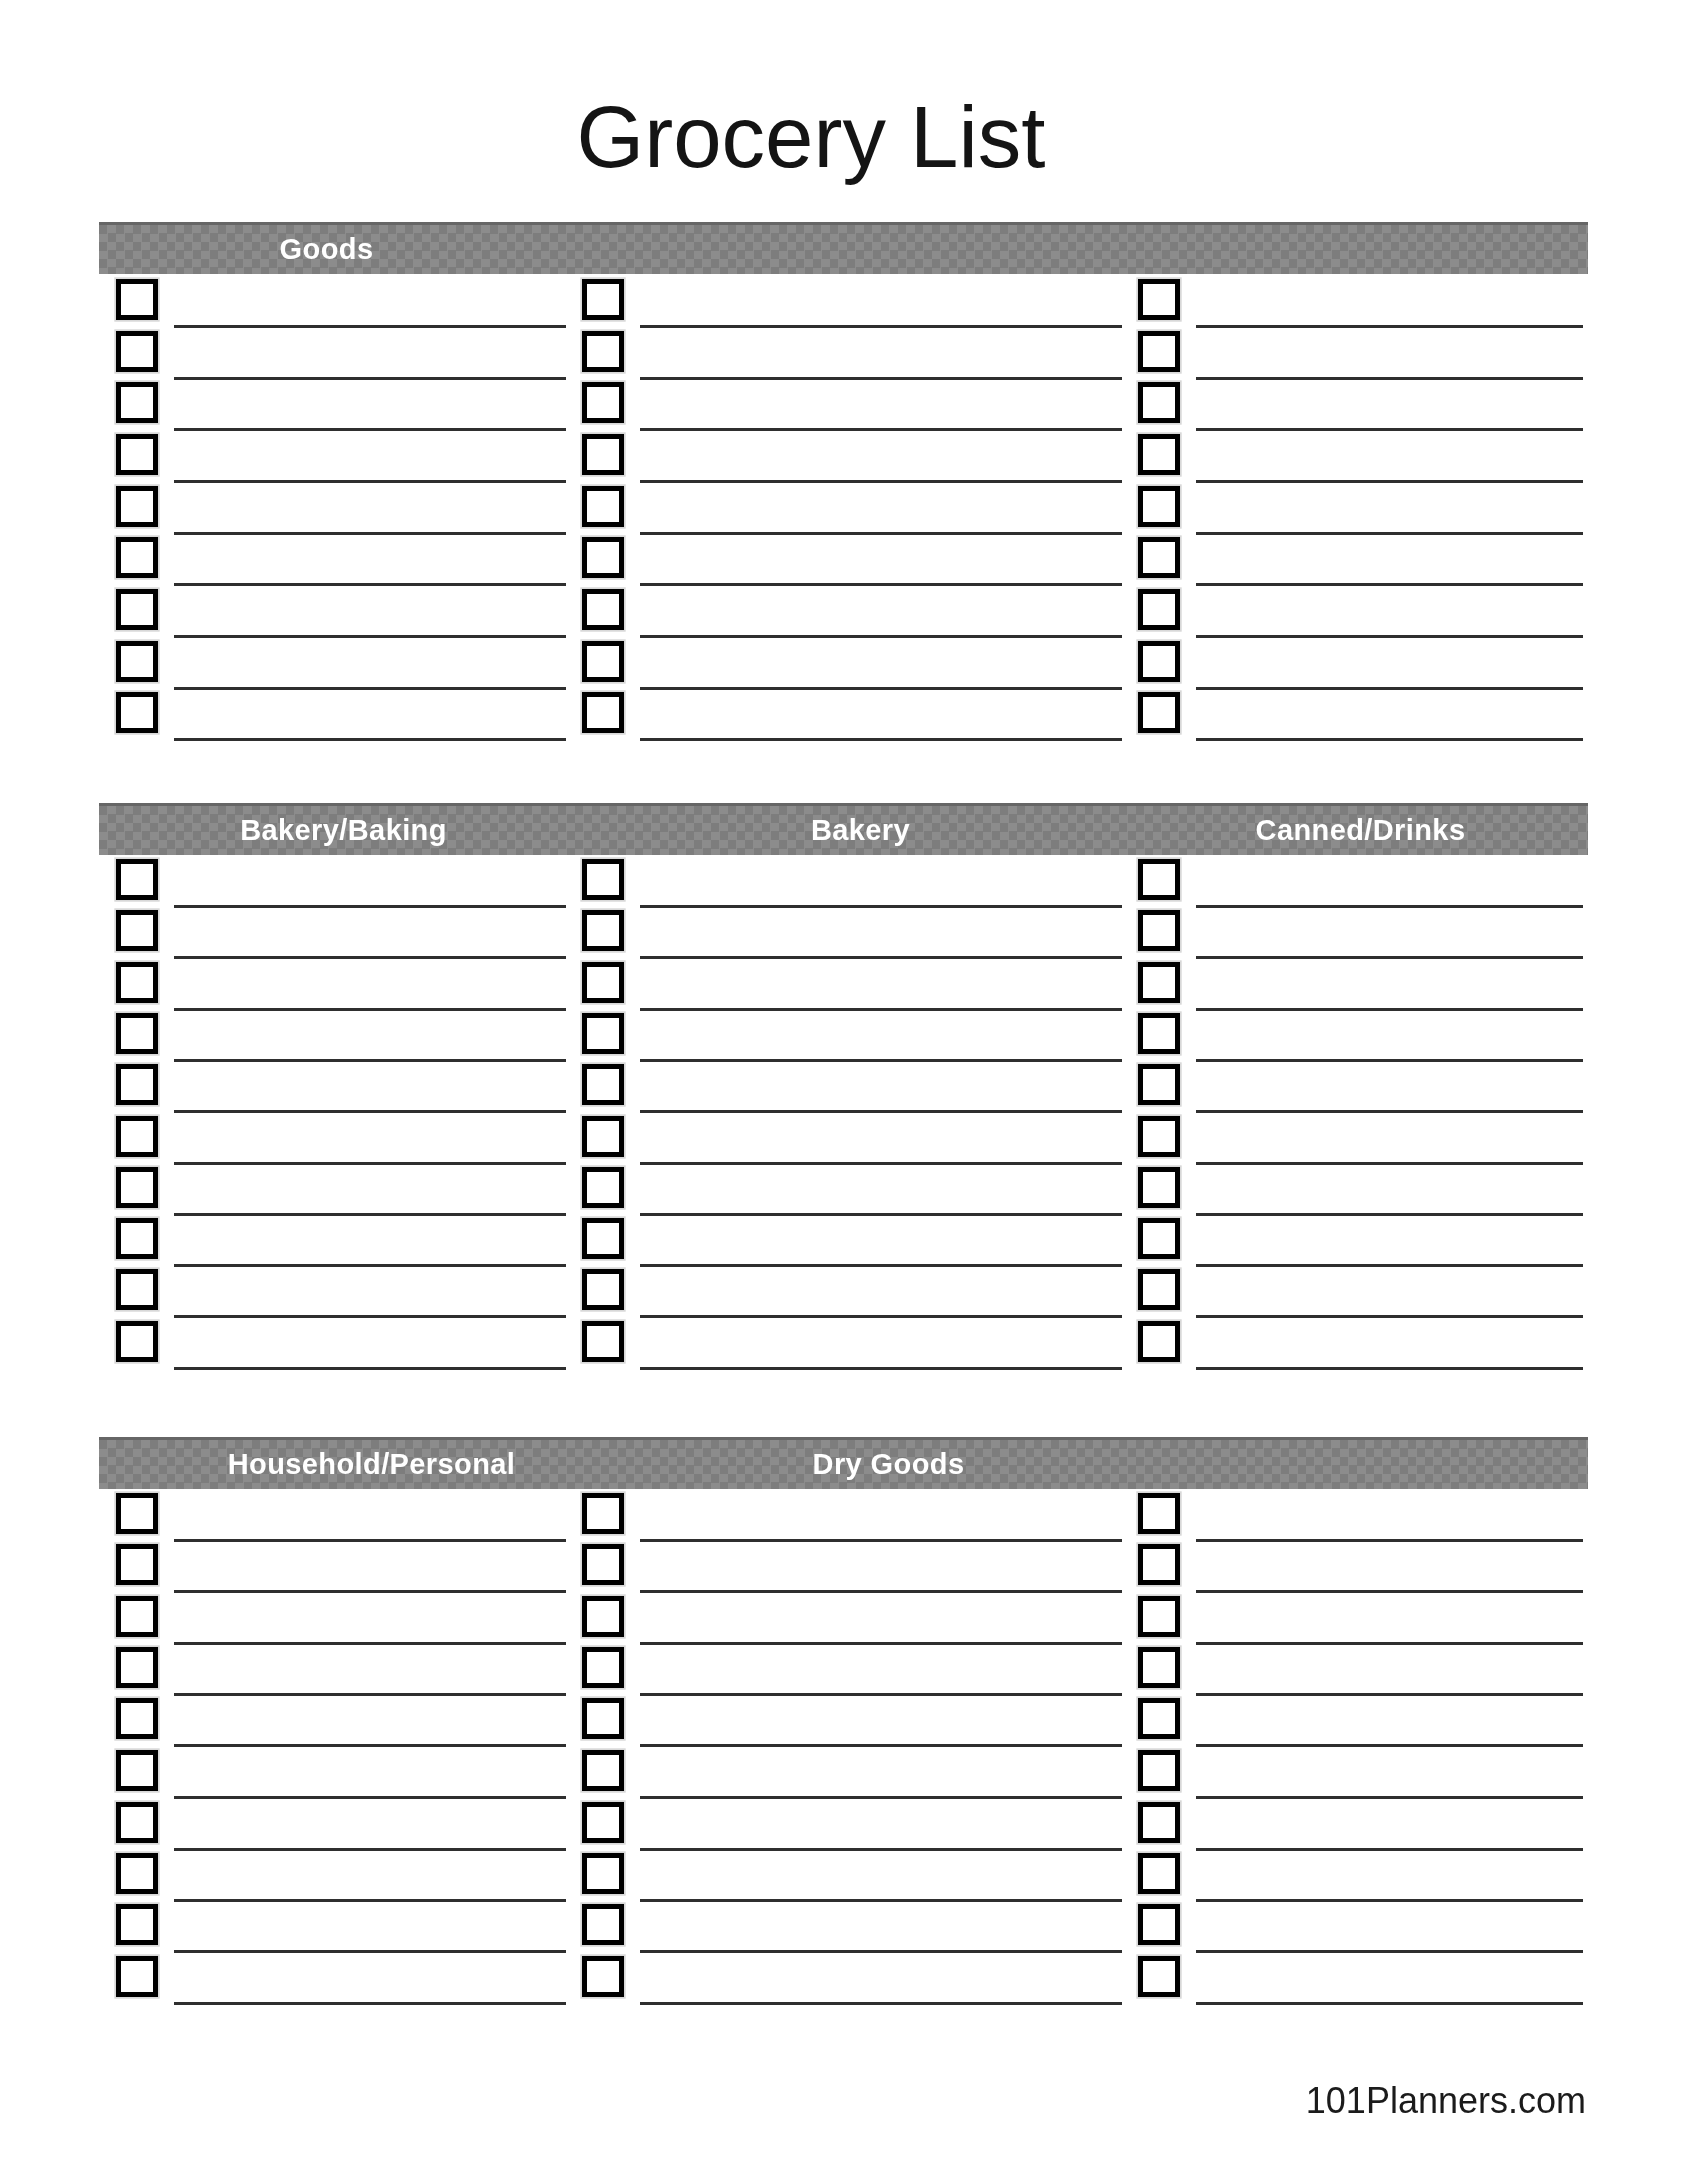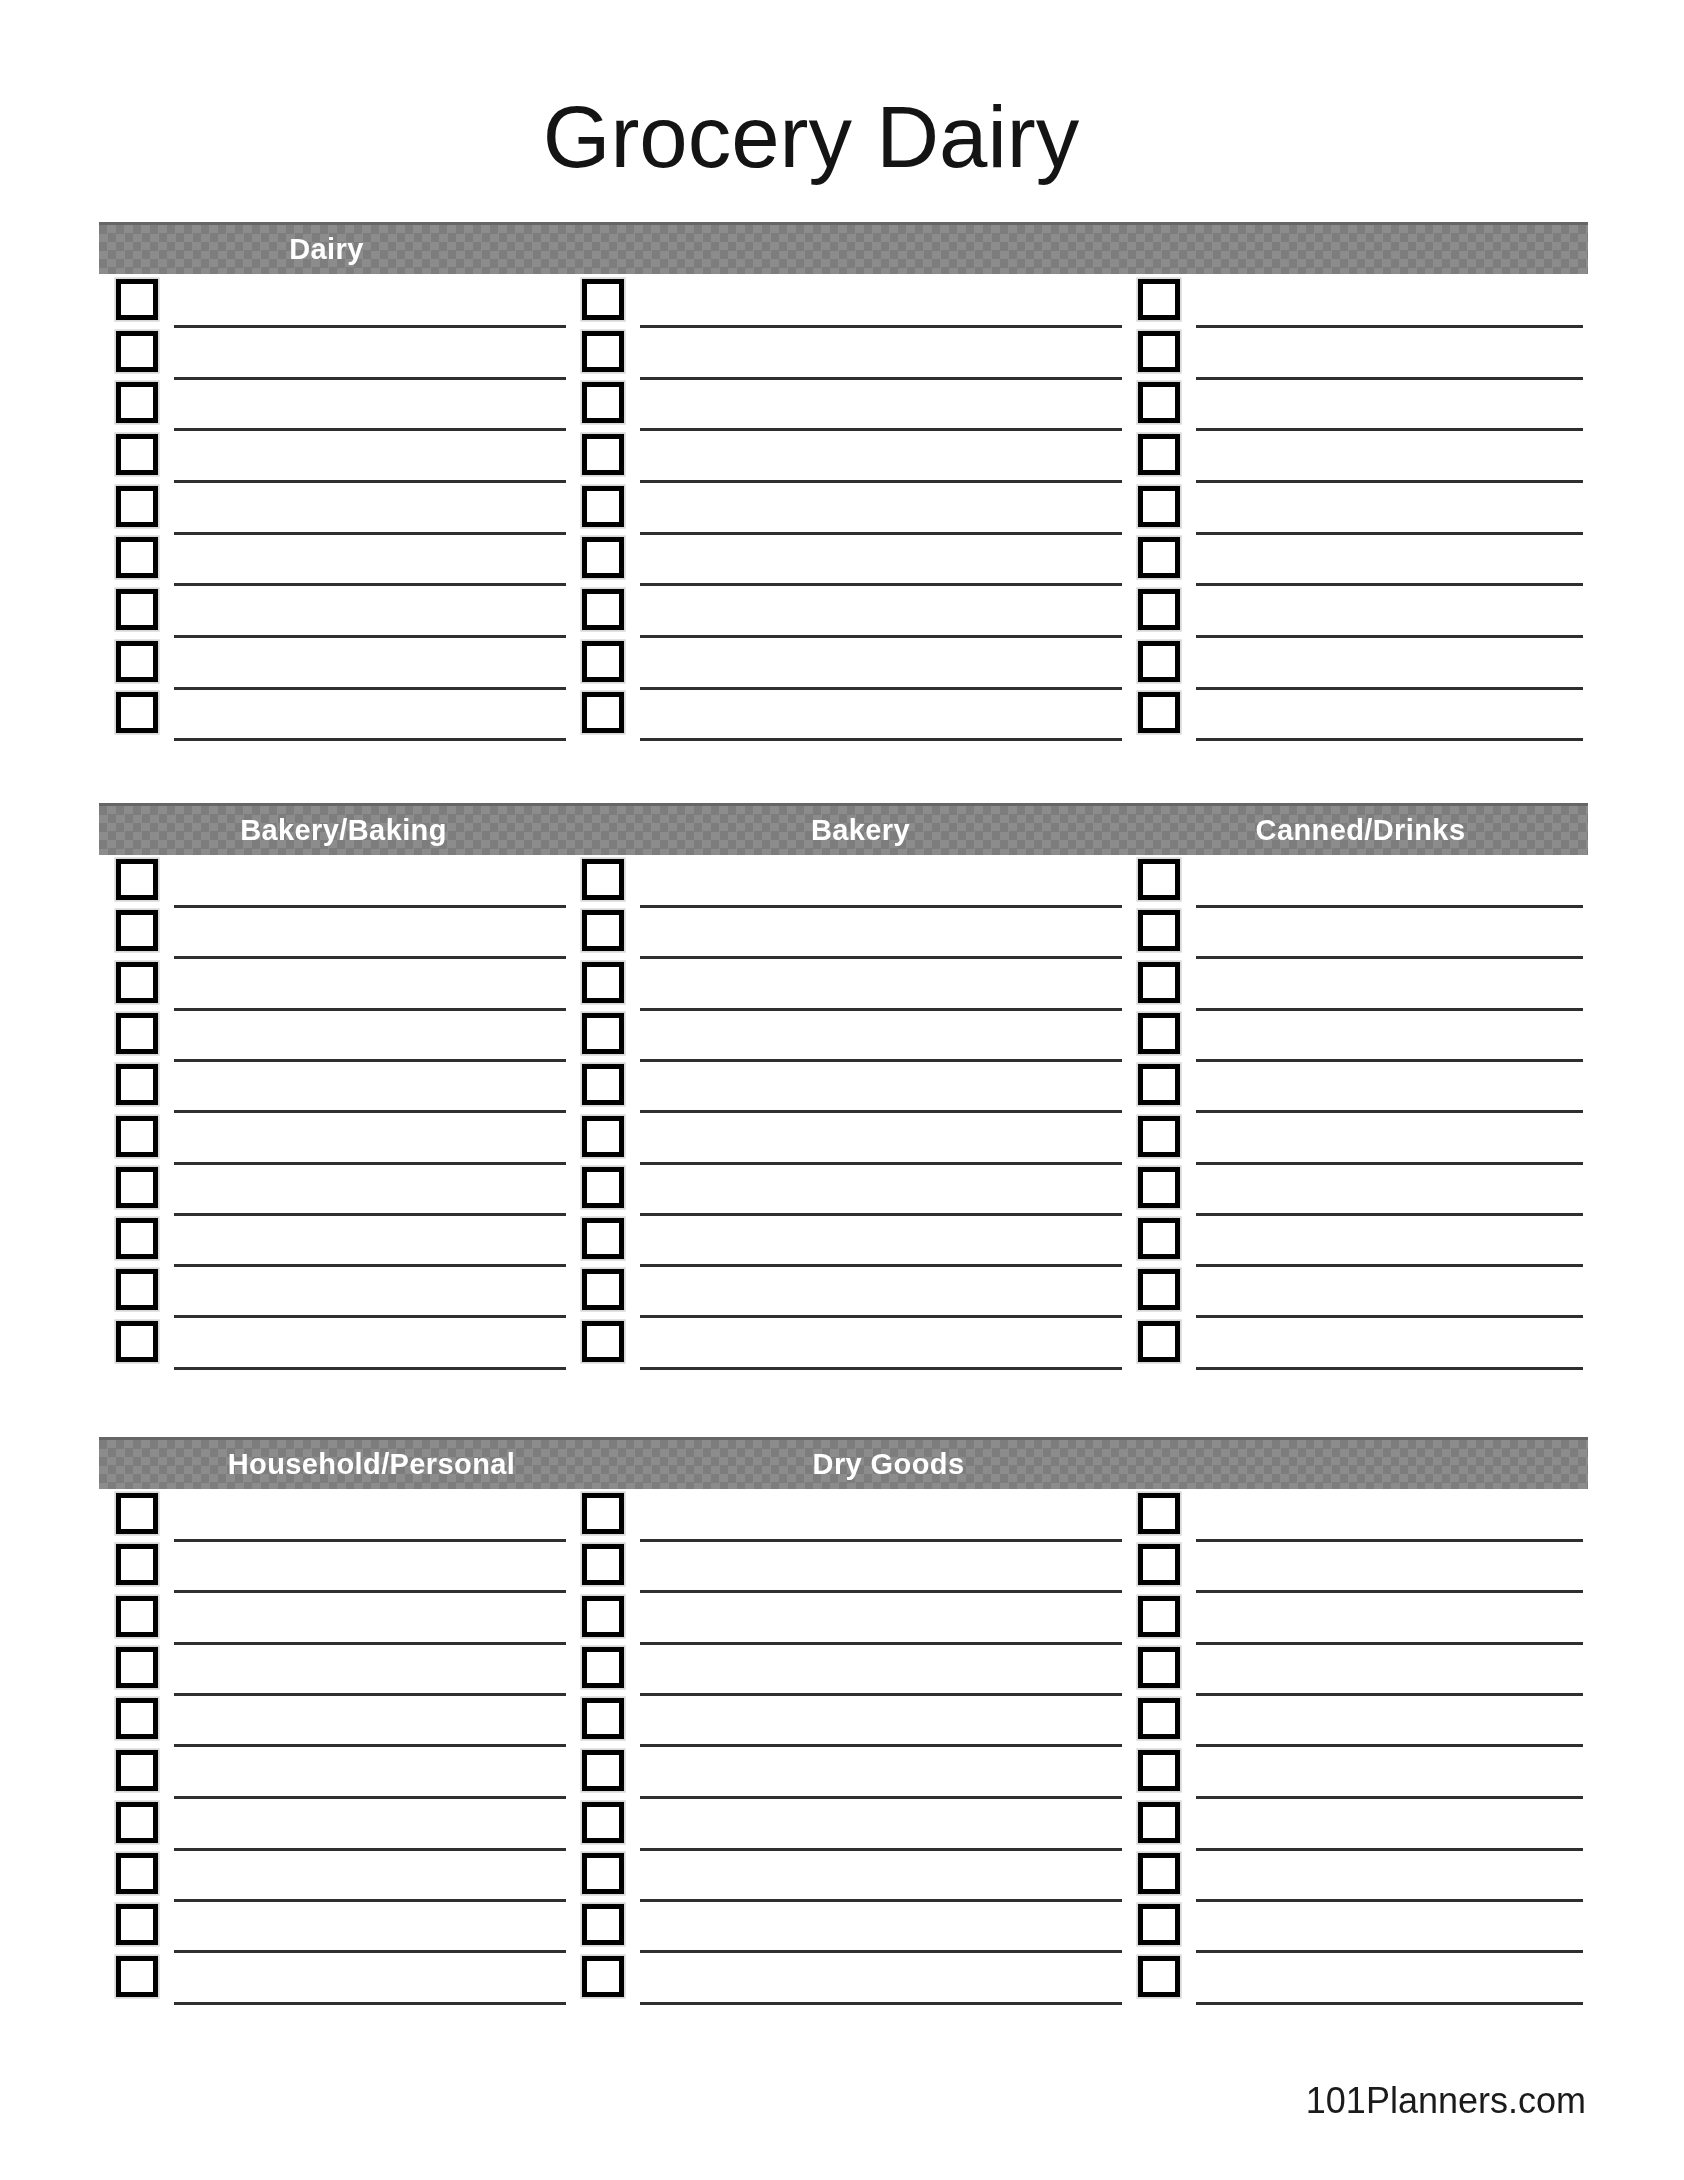--- a/index.html
+++ b/index.html
@@ -81,24 +81,24 @@
     right: 99px;
     font-size: 36px;
     color: var(--footer-text, #1b1b1b);
     letter-spacing: 0px;
   }
 </style>
 </head>
 <body style="--bar-light: #8c8c8c; --bar-dark: #7d7d7d; --bar-edge: #666666; --header-text: #ffffff; --checkbox-border: #000000; --write-line: #2f2f2f; --title-text: #141414; --footer-text: #1b1b1b;">
 
 <div class="page">
-  <h1 class="title">Grocery Dairy</h1>
+  <h1 class="title">Grocery List</h1>
   <div id="sections">
       <div class="bar" style="top: 222px;">
-        <div class="bar-label" style="width: 455px;">Dairy</div>
+        <div class="bar-label" style="width: 455px;">Goods</div>
       </div>
       <div class="row" style="top: 279px;">
         <div class="checkbox" style="left: 116px;"></div>
         <div class="write-line" style="left: 174px; width: 392px;"></div>
         <div class="checkbox" style="left: 582px;"></div>
         <div class="write-line" style="left: 640px; width: 482px;"></div>
         <div class="checkbox" style="left: 1138px;"></div>
         <div class="write-line" style="left: 1196px; width: 387px;"></div>
       </div>
       <div class="row" style="top: 331px;">

